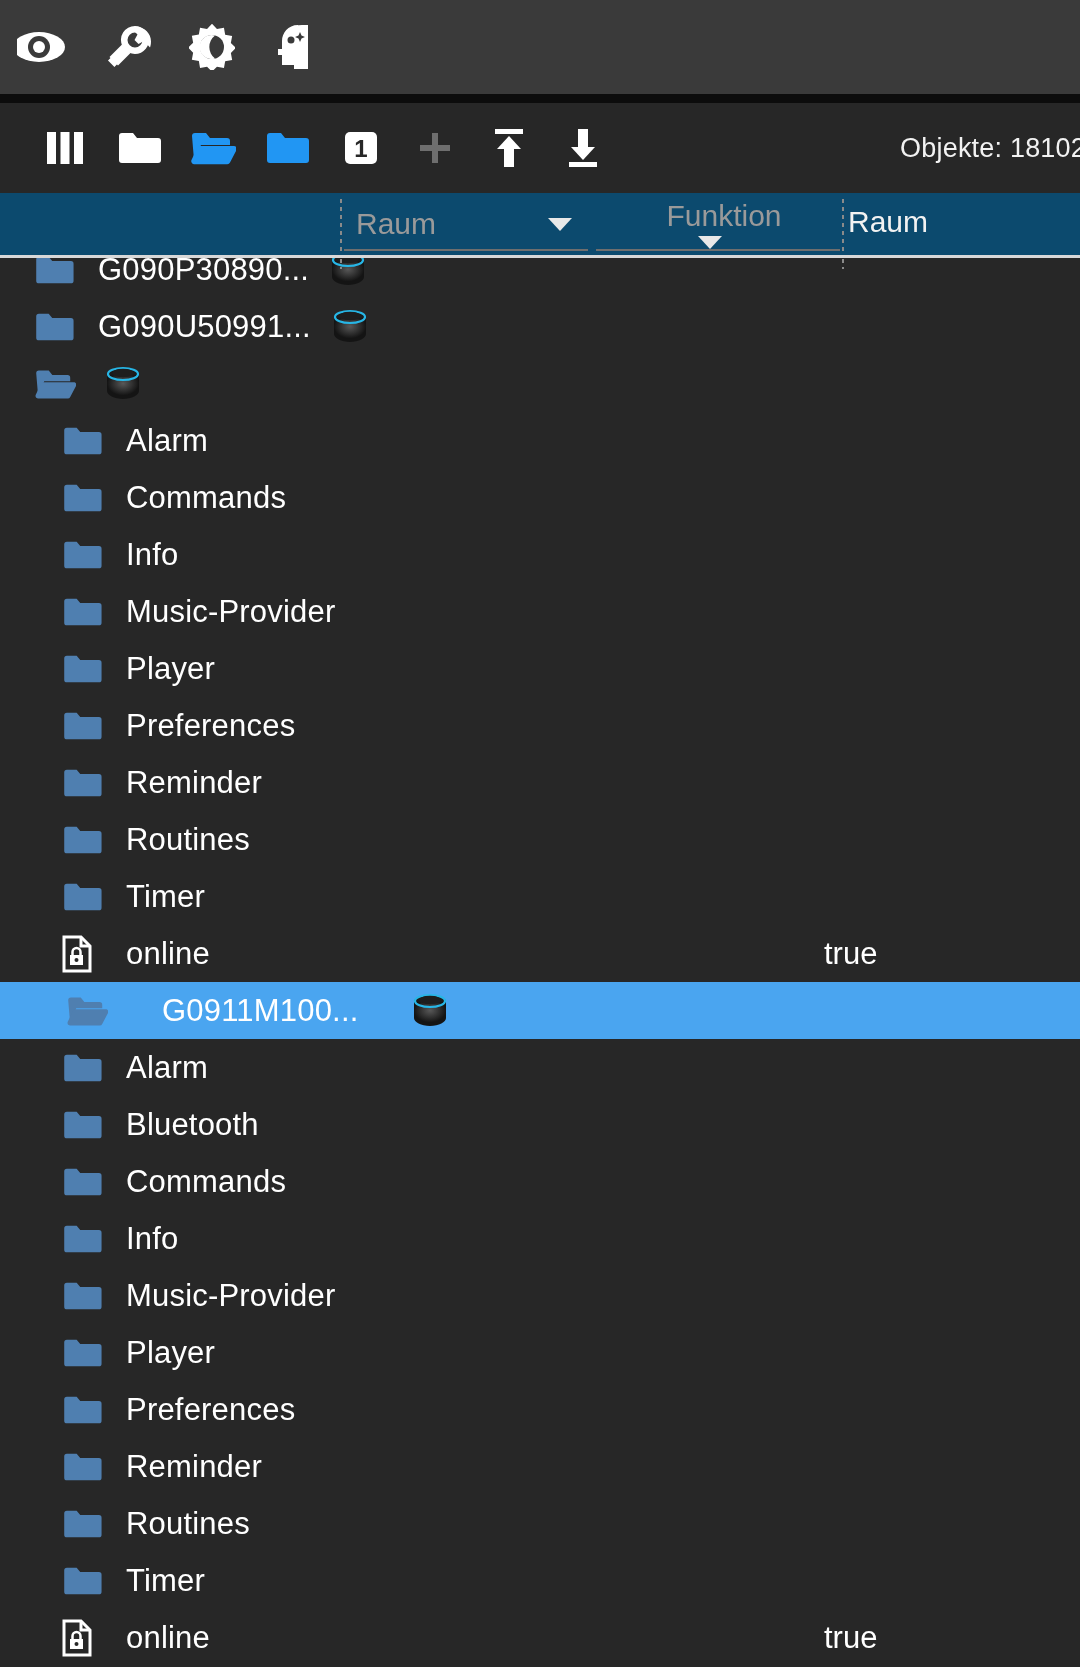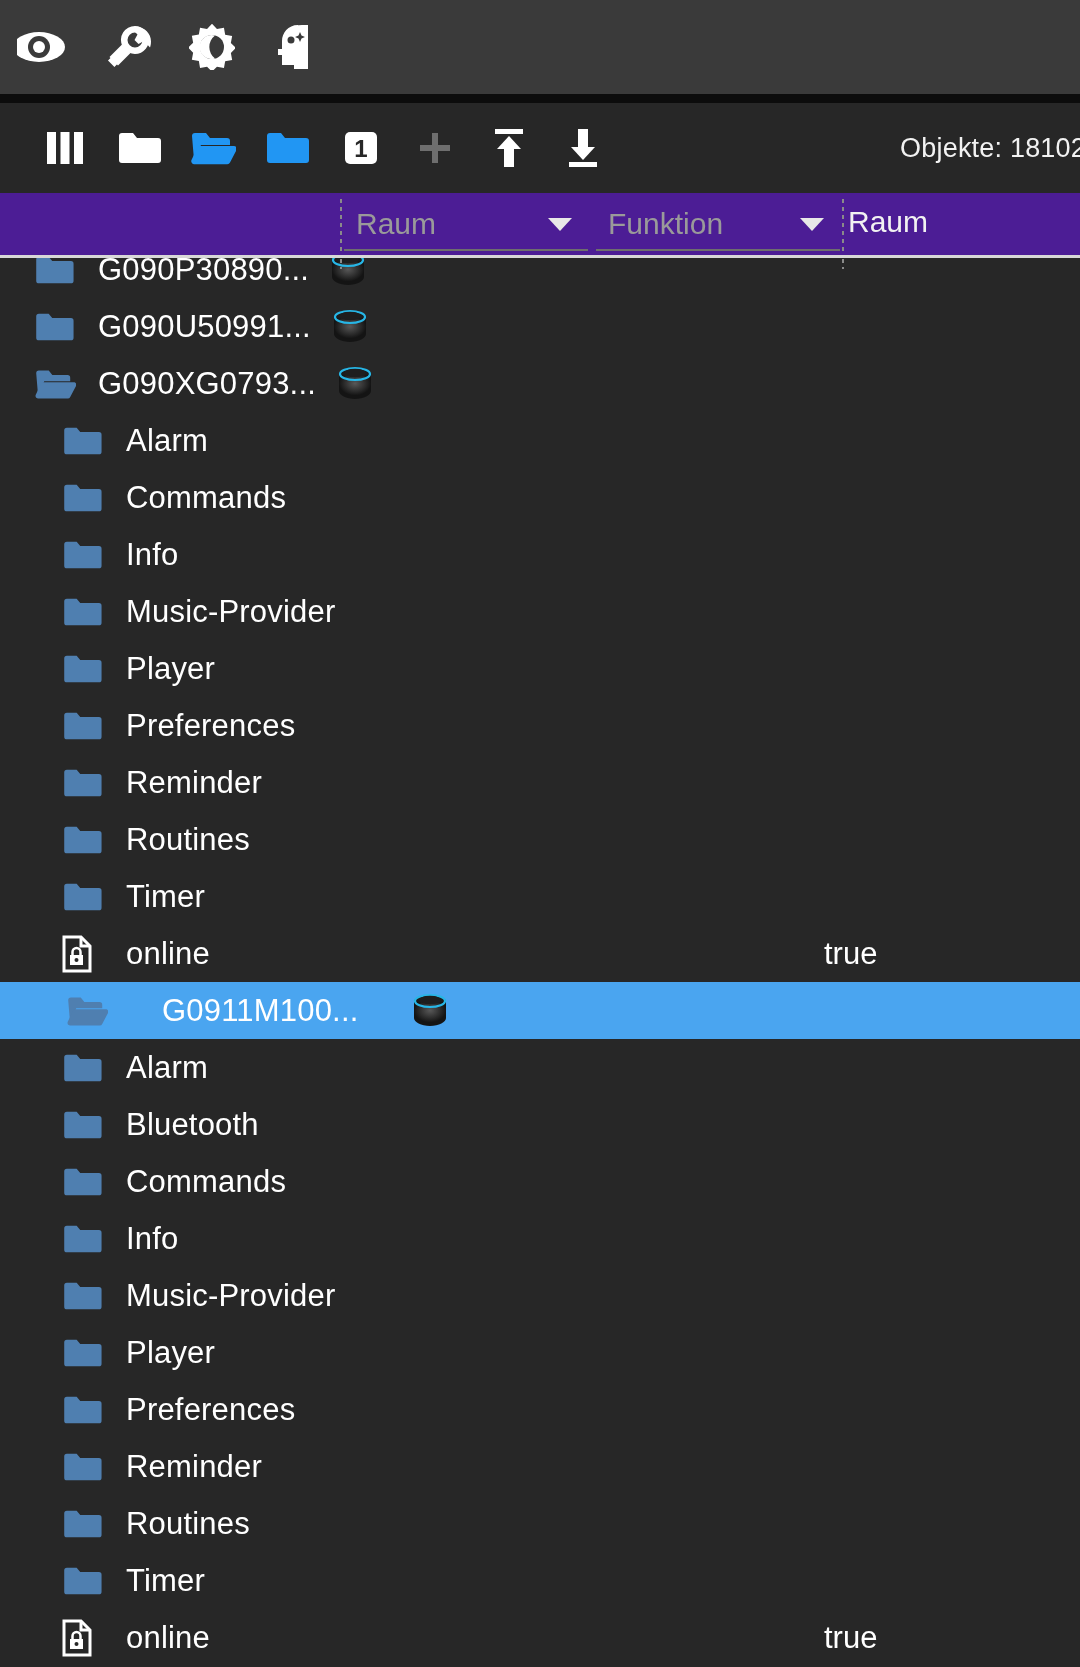--- a/index.html
+++ b/index.html
@@ -58,21 +58,21 @@
     transform: translateY(-50%);
     color: #f2f2f2;
     font-size: 27px;
     white-space: nowrap;
     letter-spacing: .2px;
   }
 
   
   .filterbar {
     height: 62px;
-    background: #4c1d95;
+    background: #0c4a6e;
     position: relative;
     padding-left: 48px;
   }
   .dotted-sep {
     position: absolute;
     top: 6px;
     width: 2px;
     height: 52px;
     background-image: linear-gradient(to bottom, #8a8a8a 50%, transparent 50%);
     background-size: 2px 8px;
@@ -275,21 +275,21 @@
   <div class="obj-count">Objekte: 18102</div>
 </div>
 
 <div class="filterbar">
   <div class="dotted-sep" style="left:340px;"></div>
   <div class="select-field" style="left:344px; width:244px;">
     <span class="select-label">Raum</span>
     <span class="caret"></span>
   </div>
 
-  <div class="select-field" style="left:596px; width:244px;">
+  <div class="select-field" style="left:596px; width:244px;flex-direction:column;">
     <span class="select-label">Funktion</span>
     <span class="caret"></span>
   </div>
 
   <div class="dotted-sep" style="left:842px;"></div>
   <div class="col-head-wert">Raum</div>
 </div>
 
 <div class="tree">
   <div class="clip-line"></div>
@@ -339,21 +339,20 @@
           </svg></div>
       </div>
       <div class="row">
         <div class="ind-1"></div>
         <div class="ico">
           <svg width="42" height="34" viewBox="0 0 46 38">
             <path d="M2 7a3 3 0 0 1 3-3h11l4 5h17a3 3 0 0 1 3 3v4H11L4 31z" fill="#4f7fb0"></path>
             <path d="M10 17h34c2 0 3.4 2 2.6 3.9L40 33.5a3 3 0 0 1-2.7 1.7H4.2c-2.2 0-3.6-2.2-2.7-4.1L7.3 18.8A3 3 0 0 1 10 17z" fill="#4f7fb0"></path>
           </svg>
         </div>
-        <div class="row-label">G090XG0793...</div>
         <div class="dev-thumb"><svg width="46" height="46" viewBox="0 0 46 46">
             <defs>
               <radialGradient id="g1" cx="50%" cy="35%">
                 <stop offset="0%" stop-color="#585858"></stop>
                 <stop offset="100%" stop-color="#141414"></stop>
               </radialGradient>
             </defs>
             <ellipse cx="23" cy="14" rx="16" ry="7" fill="#1b1b1b"></ellipse>
             <path d="M7 14v16c0 4 7 8 16 8s16-4 16-8V14z" fill="url(#g1)"></path>
             <ellipse cx="23" cy="13" rx="15" ry="6" fill="none" stroke="#27b6e6" stroke-width="2.2"></ellipse>

